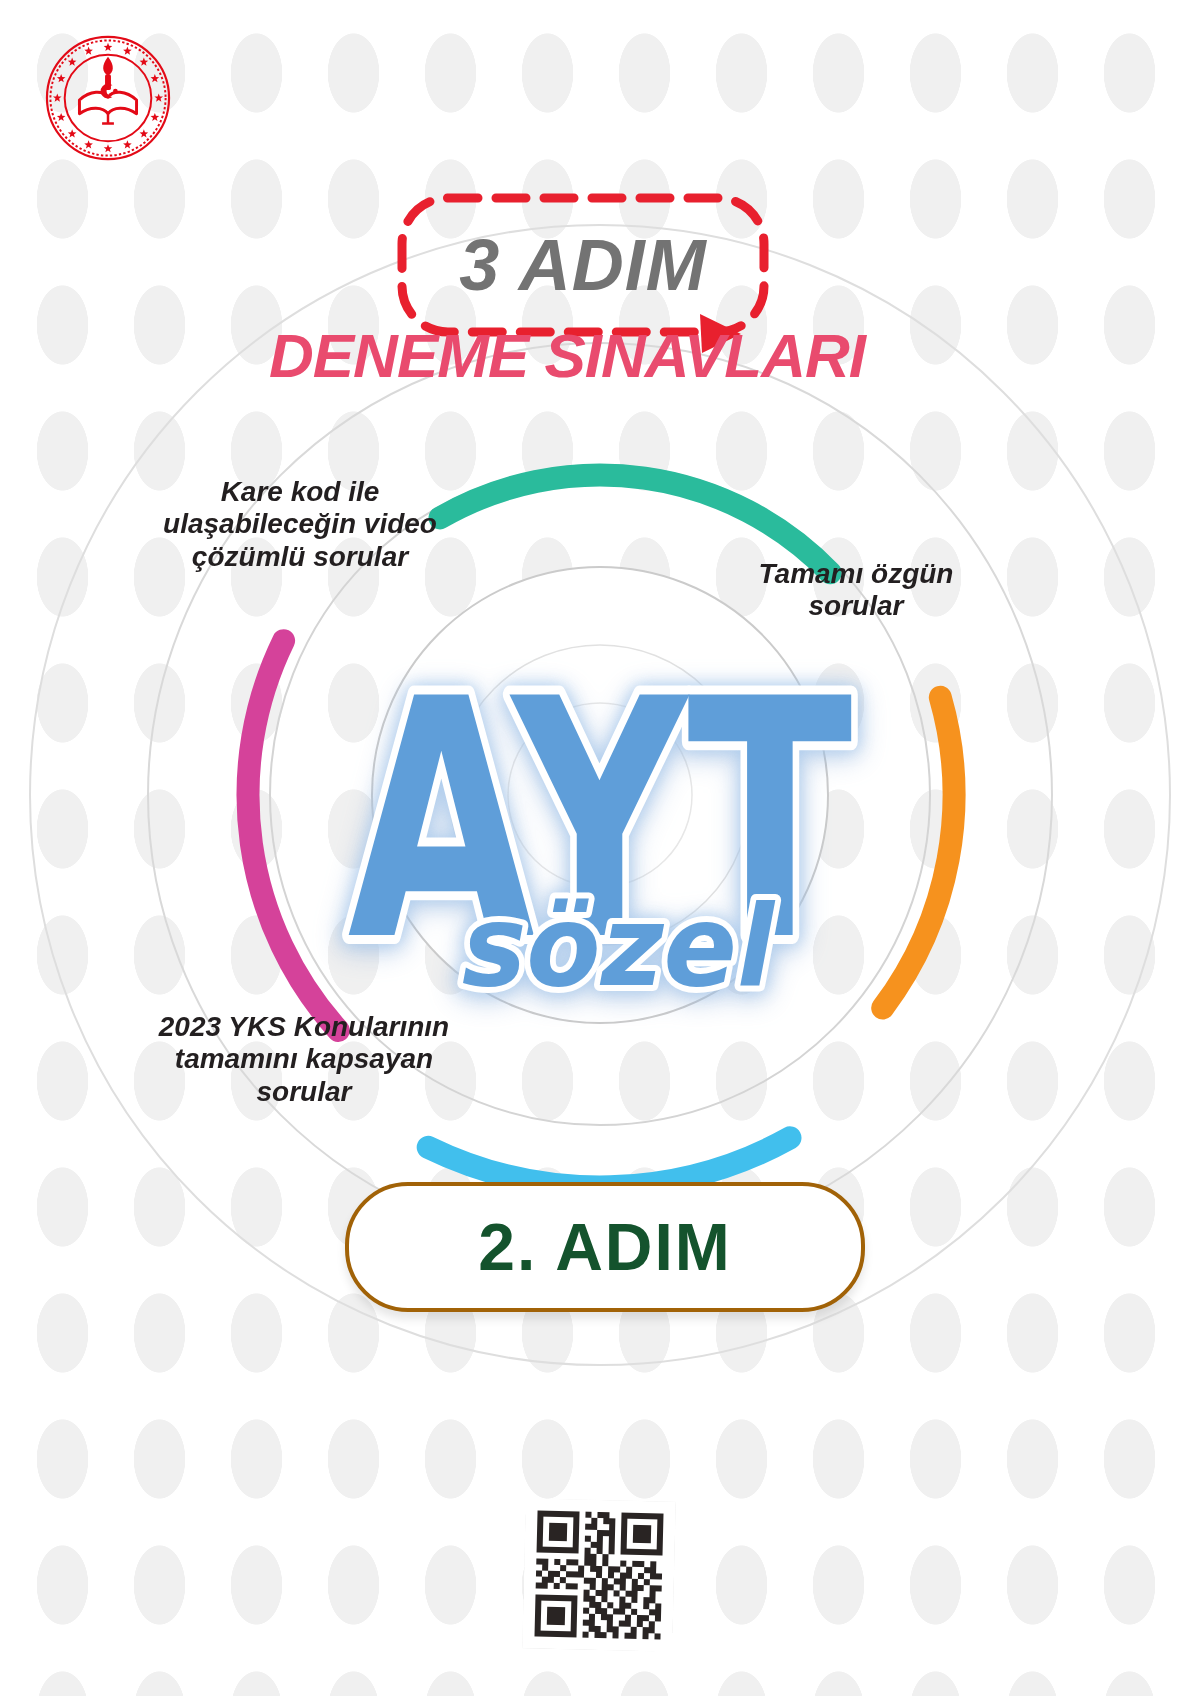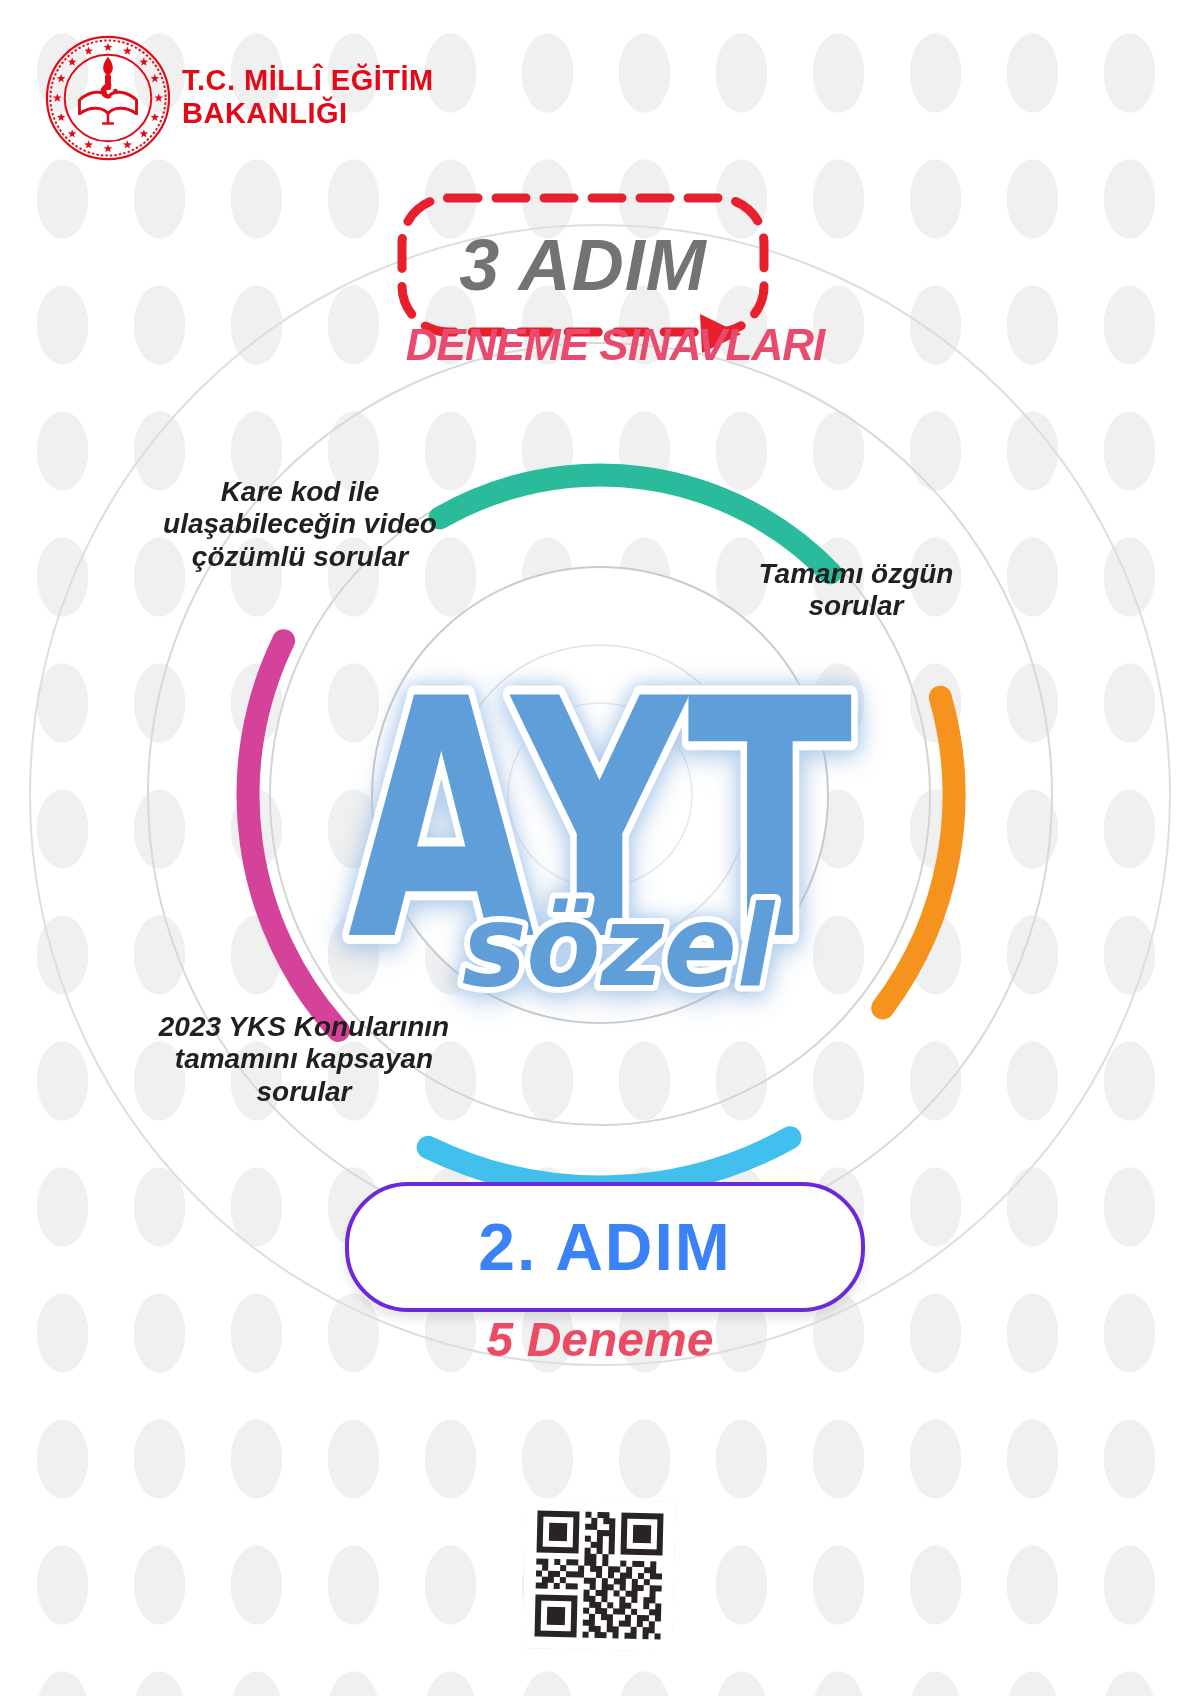--- a/index.html
+++ b/index.html
@@ -23,40 +23,40 @@
   }
 
   
   .badge-text{
     position:absolute;left:400px;top:204px;width:366px;height:122px;
     display:flex;align-items:center;justify-content:center;
     font-size:72px;font-weight:800;font-style:italic;color:#737373;letter-spacing:1px;
   }
   .main-title{
     position:absolute;left:0;top:320px;width:1134px;text-align:center;
-    font-size:44px;font-weight:800;font-style:italic;letter-spacing:-1px;padding-left:48px;
+    font-size:62px;font-weight:800;font-style:italic;letter-spacing:-1px;
   }
 
   
   .label{
     position:absolute;color:#231f20;font-weight:bold;font-style:italic;
     font-size:28px;line-height:1.16;text-align:center;white-space:pre-line;
   }
   .label-tl{left:130px;top:476px;width:340px;}
   .label-r{left:700px;top:558px;width:312px;}
   .label-bl{left:118px;top:972px;width:372px;margin-top:39px;}
   .label-br{left:666px;top:960px;width:322px;}
 
   
   .pill{
     position:absolute;left:345px;top:1182px;width:512px;height:122px;
-    background:#fff;border:4px solid #6d28d9;border-radius:63px;
+    background:#fff;border:4px solid #a16207;border-radius:63px;
     box-shadow:0 7px 10px rgba(0,0,0,0.10);
     display:flex;align-items:center;justify-content:center;
-    font-size:66px;font-weight:800;color:#3b82f6;letter-spacing:2px;
+    font-size:66px;font-weight:800;color:#14532d;letter-spacing:2px;
   }
   .count-label{
     position:absolute;left:0;top:1312px;width:1200px;text-align:center;
     font-size:48px;font-weight:800;font-style:italic;
   }
 
   
   .qr-tile{
     position:absolute;left:524px;top:1500px;width:150px;height:150px;background:#ffffff;
     clip-path:polygon(13% 0, 100% 0, 100% 87%, 88% 100%, 0 100%, 0 11%);
@@ -135,38 +135,35 @@
     <g>
       <path d="M0,-42 C7,-33 6,-26 0,-23 C-6,-26 -7,-33 0,-42 Z" fill="#e30a17"></path>
       <rect x="-3" y="-24" width="6" height="16" rx="2" fill="#e30a17"></rect>
       <path d="M-29,2 C-18,-8 -5,-8 0,-1 C5,-8 18,-8 29,2 L29,16 C18,8 5,9 0,16 C-5,9 -18,8 -29,16 Z" fill="none" stroke="#e30a17" stroke-width="3" stroke-linejoin="round"></path>
       <path d="M4.5,-13 A7.5,7.5 0 1 0 4.5,-1 A6,6 0 1 1 4.5,-13 Z" fill="#e30a17"></path>
       <circle cx="7.5" cy="-7" r="2.4" fill="#e30a17"></circle>
       <path d="M0,14 L0,26 M-6,26 L6,26" stroke="#e30a17" stroke-width="2.5"></path>
     </g>
   </svg>
 
-  <div class="ministry" style="color: rgb(227, 10, 23);">T.C. MİLLÎ EĞİTİM
-BAKANLIĞI</div>
 
   <div class="badge-text">3 ADIM</div>
 
   <div class="main-title" style="color: rgb(233, 75, 110);">DENEME SINAVLARI</div>
 
   <div class="label label-tl">Kare kod ile
 ulaşabileceğin video
 çözümlü sorular</div>
   <div class="label label-r">Tamamı özgün
 sorular</div>
   <div class="label label-bl">2023 YKS Konularının
 tamamını kapsayan
 sorular</div>
 
   <div class="pill">2. ADIM</div>
-  <div class="count-label" style="color: rgb(236, 75, 102);">5 Deneme</div>
 
   <div class="qr-tile">
     <div class="qr-grid" id="qr-grid">
         <div class="m"></div>
         <div class="m"></div>
         <div class="m"></div>
         <div class="m"></div>
         <div class="m"></div>
         <div class="m"></div>
         <div class="m"></div>

